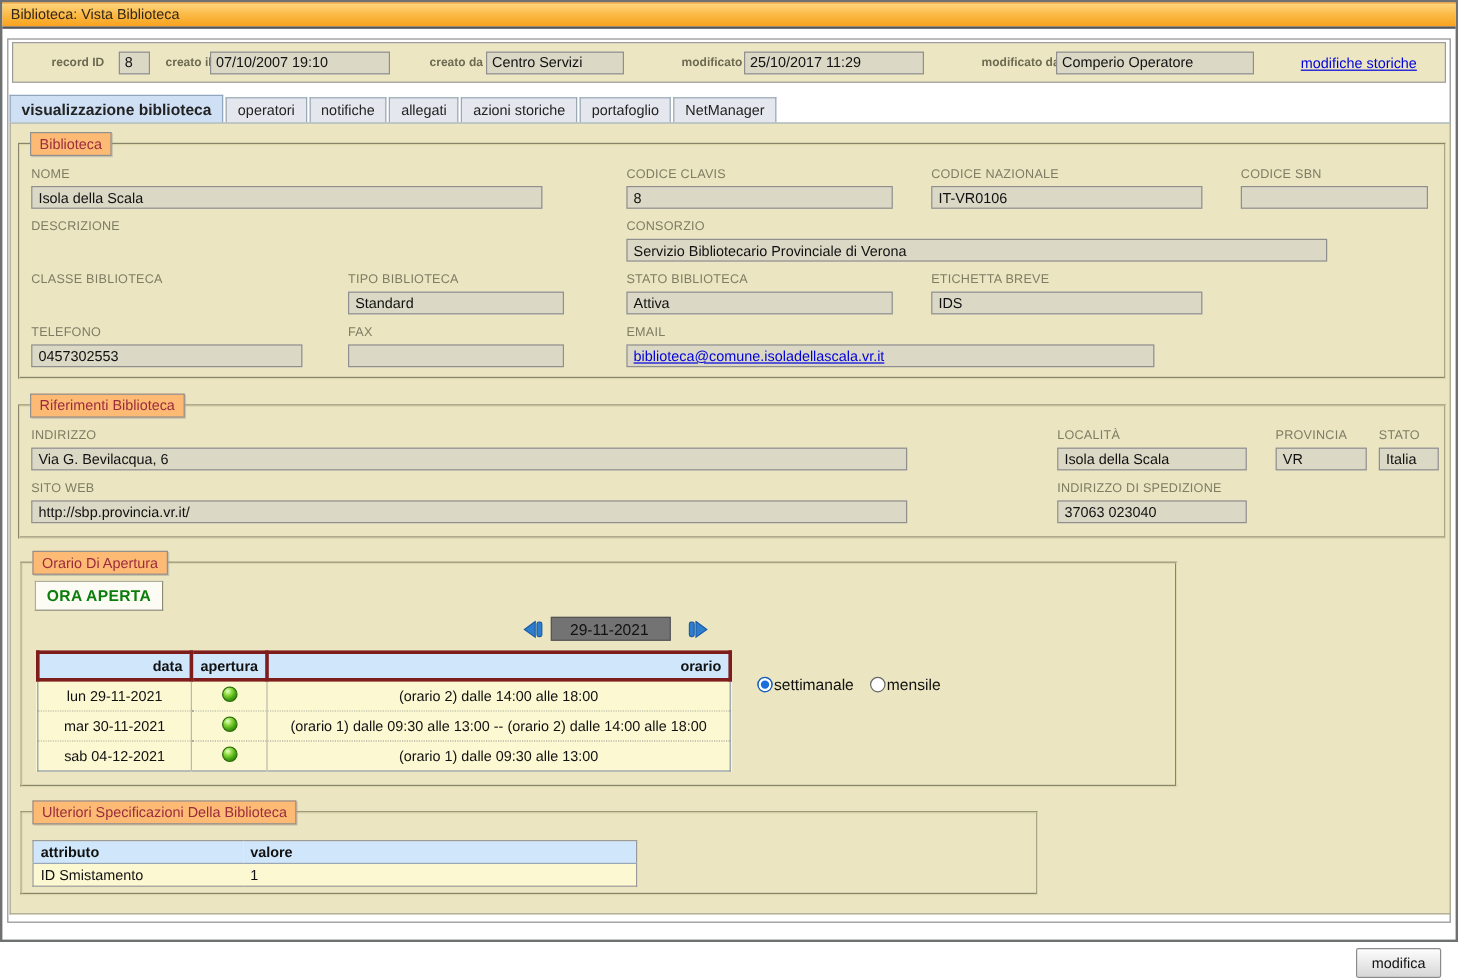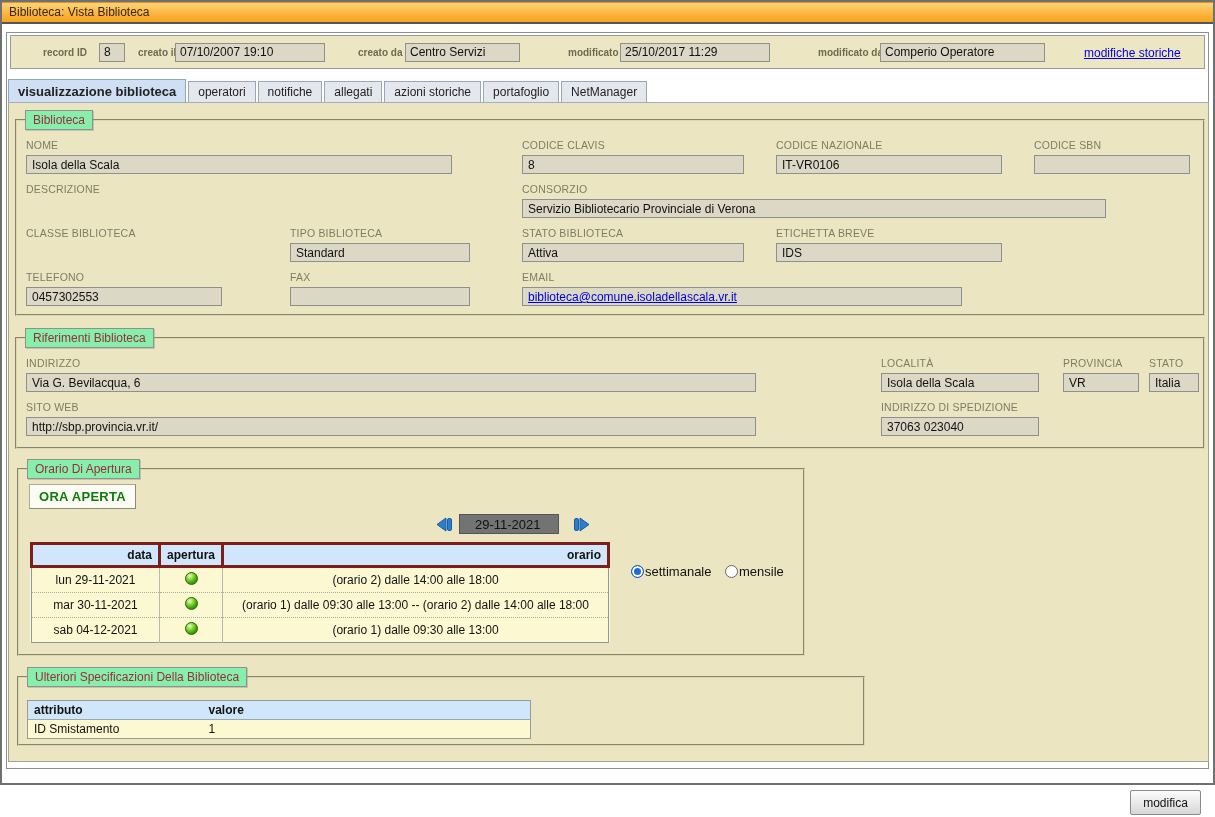--- a/index.html
+++ b/index.html
@@ -25,21 +25,21 @@
   .tabs { position:absolute; left:1px; top:46px; height:23px; display:flex; align-items:flex-end; }
   .tab { height:21px; padding:3px 9px 0 9px; margin-right:2px; font-size:12px; color:#222;
     background:#e4e8ee; border:1px solid #9aa7b5; border-bottom:none; white-space:nowrap; cursor:default; }
   .tab.active { height:23px; padding-top:4px; font-size:13px; font-weight:bold;
     background:#cfe0f4; border-color:#8fa6bd; }
 
   .panel { position:absolute; left:1px; top:69px; width:1201px; height:660px;
     background:#ebe6c1; border:1px solid #a6a68e; border-top:1px solid #9fb0c1; }
 
   .fieldset { position:absolute; border:2px groove #dcd7ad; background:#ebe6c1; }
-  .legend { position:absolute; top:-11px; left:8px; background:#86efac; border:1px solid #909090;
+  .legend { position:absolute; top:-11px; left:8px; background:#fdba74; border:1px solid #909090;
     box-shadow:1px 1px 0 rgba(150,150,150,.45); padding:2px 7px; font-size:12px; color:#9b2c3d; white-space:nowrap; }
 
   .flabel { position:absolute; font-size:10.5px; color:#7f7c64; white-space:nowrap; letter-spacing:.2px; }
   .finput { position:absolute; height:19px; background:#dcd8c6; border:1px solid #8f8f8f;
     font-size:12px; color:#111; padding:2px 5px; white-space:nowrap; overflow:hidden; }
   .finput a { color:#0000dd; text-decoration:underline; }
 
   .badge-open { position:absolute; left:10px; top:14px; background:#fdfcf4; border:1px solid #aeab96;
     border-right-color:#8d8a76; border-bottom-color:#8d8a76; padding:4px 9px;
     font-size:13px; font-weight:bold; color:#0a7d0a; letter-spacing:.3px; }
@@ -127,21 +127,21 @@
 
         <span class="flabel" style="left:9px;top:106px">CLASSE BIBLIOTECA</span>
         <span class="flabel" style="left:273px;top:106px">TIPO BIBLIOTECA</span>
         <span class="finput" style="left:273px;top:122px;width:180px">Standard</span>
         <span class="flabel" style="left:505px;top:106px">STATO BIBLIOTECA</span>
         <span class="finput" style="left:505px;top:122px;width:222px">Attiva</span>
         <span class="flabel" style="left:759px;top:106px">ETICHETTA BREVE</span>
         <span class="finput" style="left:759px;top:122px;width:226px">IDS</span>
 
         <span class="flabel" style="left:9px;top:150px">TELEFONO</span>
-        <span class="finput" style="left:9px;top:166px;width:196px">0457302553</span>
+        <span class="finput" style="left:9px;top:166px;width:226px">0457302553</span>
         <span class="flabel" style="left:273px;top:150px">FAX</span>
         <span class="finput" style="left:273px;top:166px;width:180px"></span>
         <span class="flabel" style="left:505px;top:150px">EMAIL</span>
         <span class="finput" style="left:505px;top:166px;width:440px"><a href="#">biblioteca@comune.isoladellascala.vr.it</a></span>
       </div>
 
       <div class="fieldset" style="left:6px;top:234px;width:1190px;height:112px">
         <span class="legend">Riferimenti Biblioteca</span>
         <span class="flabel" style="left:9px;top:18px">INDIRIZZO</span>
         <span class="finput" style="left:9px;top:34px;width:730px">Via G. Bevilacqua, 6</span>
@@ -151,21 +151,21 @@
         <span class="finput" style="left:1046px;top:34px;width:76px">VR</span>
         <span class="flabel" style="left:1132px;top:18px">STATO</span>
         <span class="finput" style="left:1132px;top:34px;width:50px">Italia</span>
 
         <span class="flabel" style="left:9px;top:62px">SITO WEB</span>
         <span class="finput" style="left:9px;top:78px;width:730px">http://sbp.provincia.vr.it/</span>
         <span class="flabel" style="left:864px;top:62px">INDIRIZZO DI SPEDIZIONE</span>
         <span class="finput" style="left:864px;top:78px;width:158px">37063 023040</span>
       </div>
 
-      <div class="fieldset" style="left:8px;top:365px;width:788px;height:188px">
+      <div class="fieldset" style="left:8px;top:365px;width:964px;height:188px">
         <span class="legend">Orario Di Apertura</span>
         <span class="badge-open">ORA APERTA</span>
 
         <span class="ctl slabel" style="left:14px;top:51px">SETTIMANA DA :</span>
         <span class="ctl sval" style="left:100px;top:48px">lun 29-11-2021</span>
         <span class="ctl slabel" style="left:244px;top:51px">A :</span>
         <span class="ctl sval" style="left:268px;top:48px">dom 05-12-2021</span>
 
         <span class="navbtn" style="left:416px;top:47px">
           <svg width="20" height="15" viewBox="0 0 20 15">

